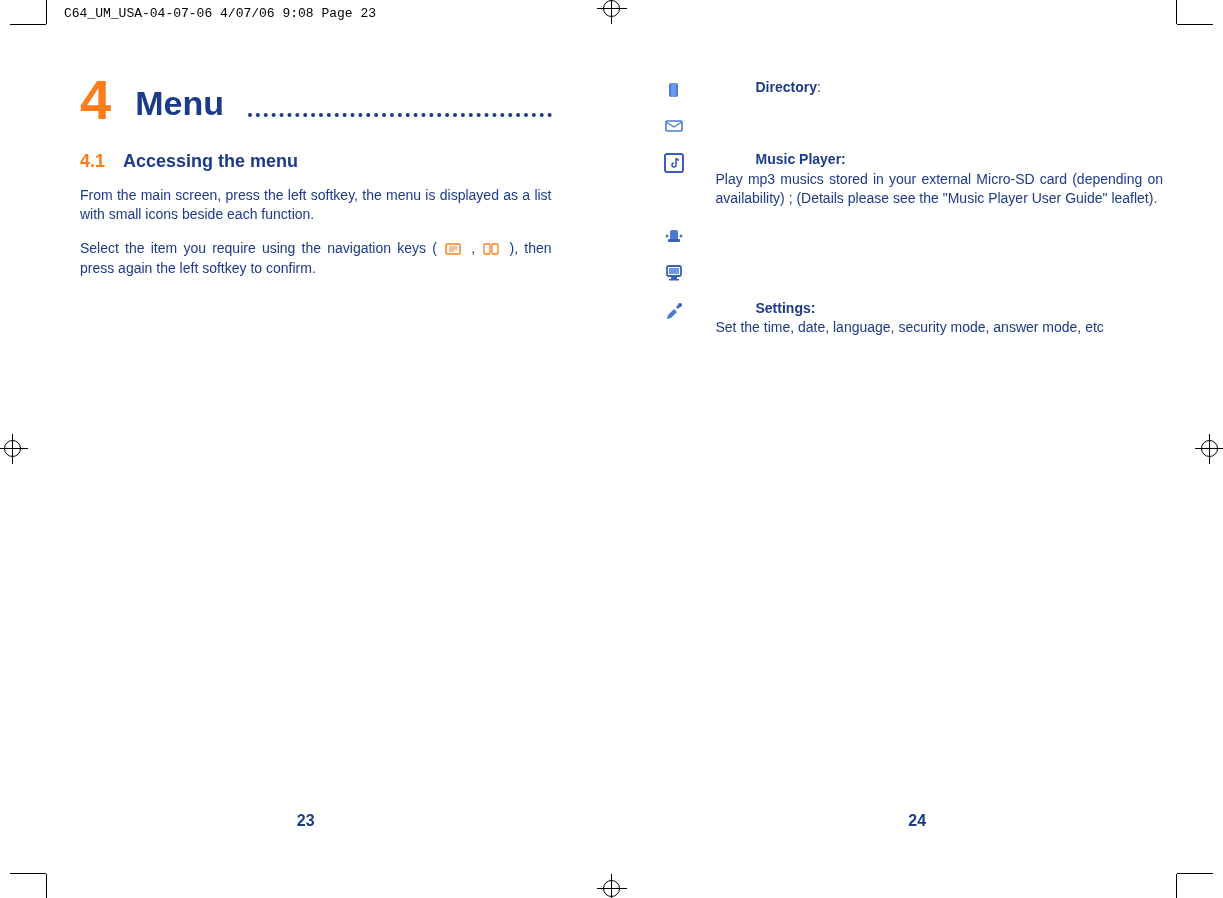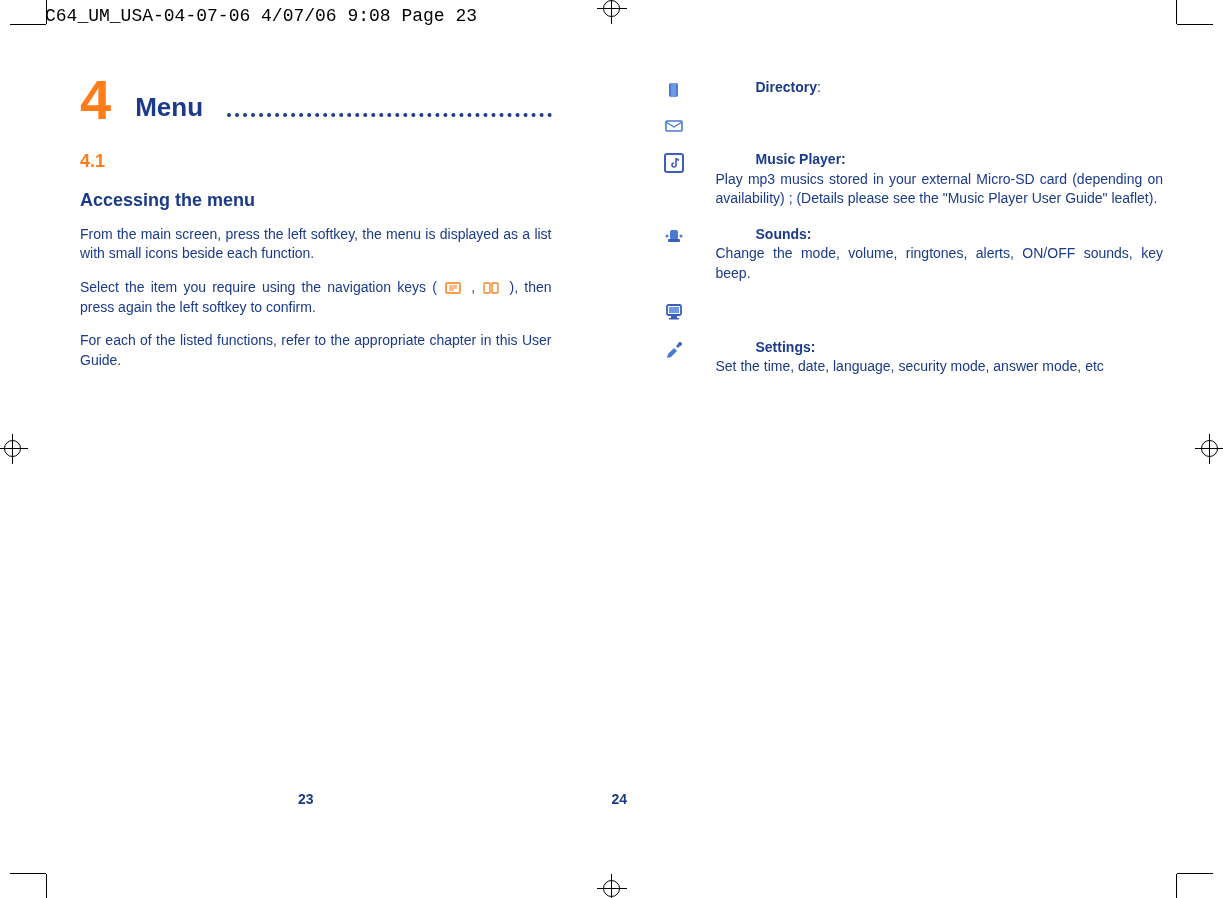--- a/index.html
+++ b/index.html
@@ -27,84 +27,83 @@
   .reg-bot{left:597px;bottom:-6px;}
   .reg-left{left:-2px;top:434px;}
   .reg-right{right:-2px;top:434px;}
   .corner{position:absolute;pointer-events:none;}
   .corner.h{width:36px;height:1px;background:#000;}
   .corner.v{width:1px;height:36px;background:#000;}
 
   
   .slug{
     position:absolute;
-    left:45px; top:6px;
+    left:64px; top:6px;
     font-family:"Courier New",monospace;
-    font-size:18px;
+    font-size:13px;
     color:#000;
     letter-spacing:0;
   }
 
   
   .spread{
     position:absolute;
     left:0; top:60px;
     width:1223px; height:780px;
     display:flex;
   }
   .page{
     width:50%;
     padding:18px 60px 0 80px;
     position:relative;
   }
   .page.right{padding:18px 60px 0 50px;}
 
   .page-num{
     position:absolute;
-    bottom:33px;
-    font-size:14px;
+    bottom:10px;
+    font-size:16px;
     font-weight:700;
     color:var(--ink);
   }
   .page.left .page-num{left:0;right:0;text-align:center;}
-  .page.right .page-num{left:0;right:0;}
+  .page.right .page-num{left:0;right:0;text-align:center;}
 
   
   .chapter-line{
     display:flex;
     align-items:flex-end;
     gap:24px;
     margin-bottom:8px;
   }
   .chapter-num{
     font-size:56px;
     font-weight:700;
     color:var(--accent);
     line-height:0.8;
   }
   .chapter-title{
-    font-size:26px;
+    font-size:34px;
     font-weight:700;
     color:var(--ink);
   }
   .chapter-dots{
     flex:1;
     border-bottom:4px dotted var(--ink);
     height:0;
     margin-bottom:6px;
   }
 
   .section-head{
     display:flex;
     gap:18px;
     margin-top:28px;
     margin-bottom:10px;
     font-size:18px;
     font-weight:700;
-    flex-direction:column;
   }
   .section-head .num{color:var(--accent);}
   .section-head .label{color:var(--ink);}
 
   .body{
     font-size:14px;
     line-height:1.4;
     text-align:justify;
     margin-bottom:14px;
     color:var(--ink);
@@ -192,21 +191,20 @@
       <span>,</span>
       <span class="inline-icon">
         <svg viewBox="0 0 18 14">
             <rect x="1" y="2" width="6" height="10" rx="1" fill="none" stroke="#ff7d19" stroke-width="1.3"></rect>
             <rect x="9" y="2" width="6" height="10" rx="1" fill="none" stroke="#ff7d19" stroke-width="1.3"></rect>
           </svg>
       </span>
       <span>), then press again the left softkey to confirm.</span>
     </p>
 
-    <p class="body">For each of the listed functions, refer to the appropriate chapter in this User Guide.</p>
 
     <div class="page-num">23</div>
   </div>
 
   <div class="page right">
 
     <div class="menu-item">
       <div class="ico">
         <svg width="20" height="20" viewBox="0 0 20 20">
             <rect x="5" y="3" width="9" height="14" rx="2" fill="#4a7ad4"></rect>
@@ -243,24 +241,20 @@
 
     <div class="menu-item">
       <div class="ico">
         <svg width="20" height="18" viewBox="0 0 20 18">
             <rect x="6" y="3" width="8" height="10" rx="2" fill="#4a7ad4"></rect>
             <rect x="4" y="12" width="12" height="3" rx="1" fill="#3a5fbd"></rect>
             <circle cx="3" cy="9" r="1.5" fill="#4a7ad4"></circle>
             <circle cx="17" cy="9" r="1.5" fill="#4a7ad4"></circle>
           </svg>
       </div>
-      <div class="txt">
-        <span class="title">Sounds:</span><br>
-        <span>Change the mode, volume, ringtones, alerts, ON/OFF sounds, key beep.</span>
-      </div>
     </div>
 
     <div class="menu-item">
       <div class="ico">
         <svg width="20" height="20" viewBox="0 0 20 20">
             <rect x="3" y="3" width="14" height="10" rx="1.5" fill="none" stroke="#3a5fbd" stroke-width="1.8"></rect>
             <rect x="5" y="5" width="10" height="6" fill="#6d99e6"></rect>
             <rect x="7" y="14" width="6" height="2" fill="#3a5fbd"></rect>
             <rect x="5" y="16" width="10" height="1.5" fill="#3a5fbd"></rect>
           </svg>

